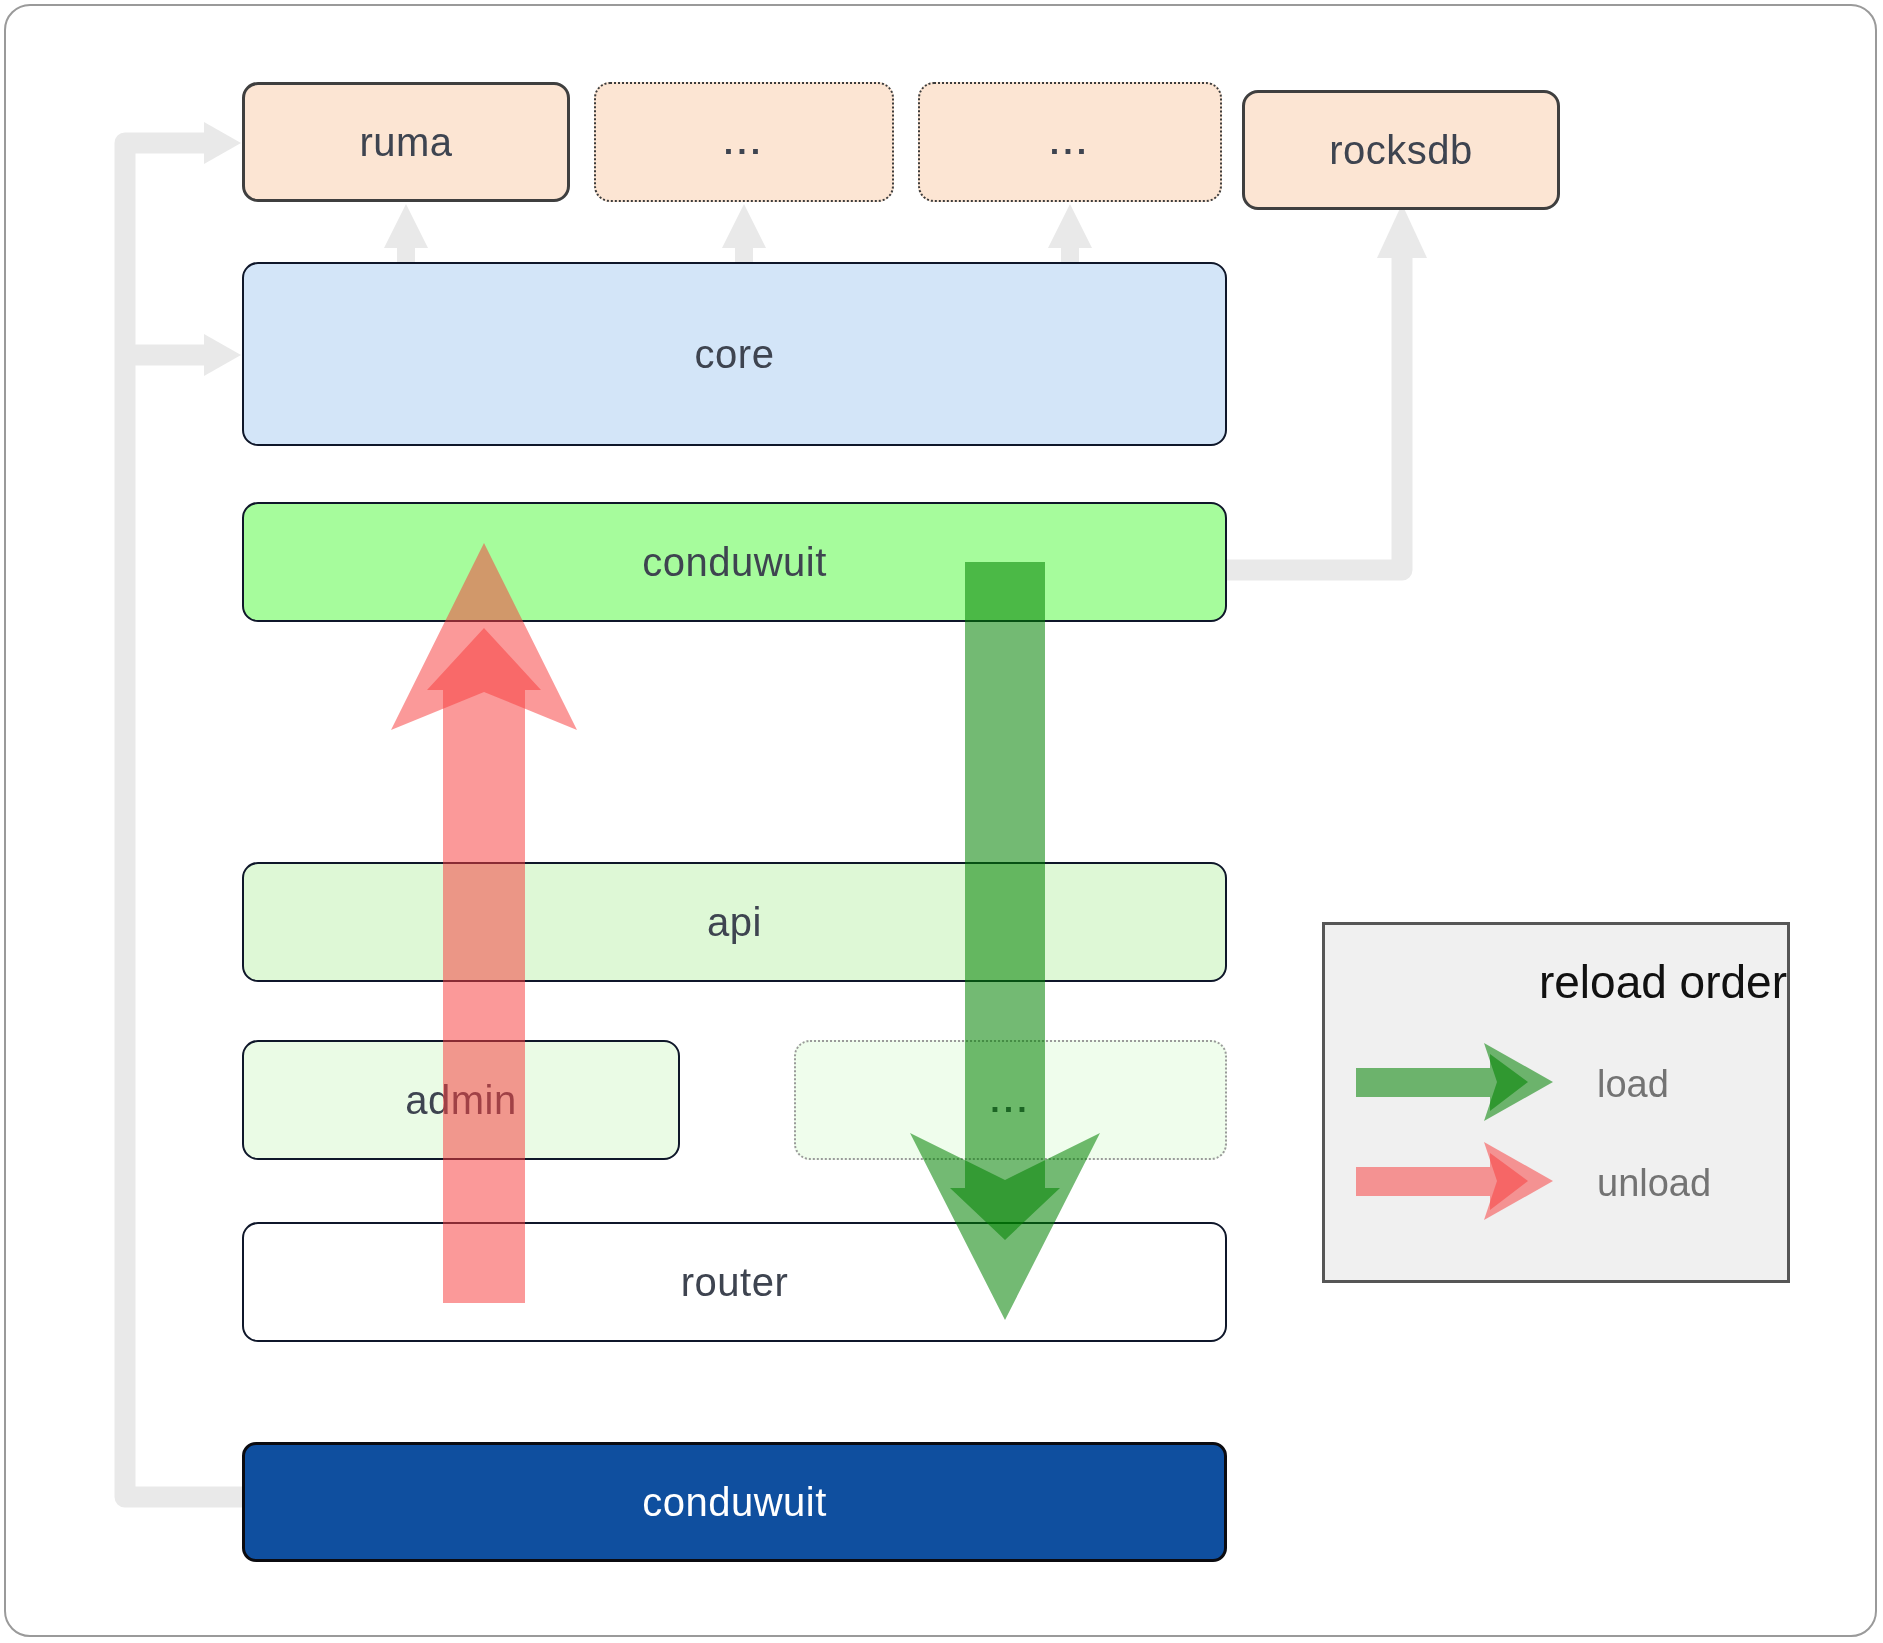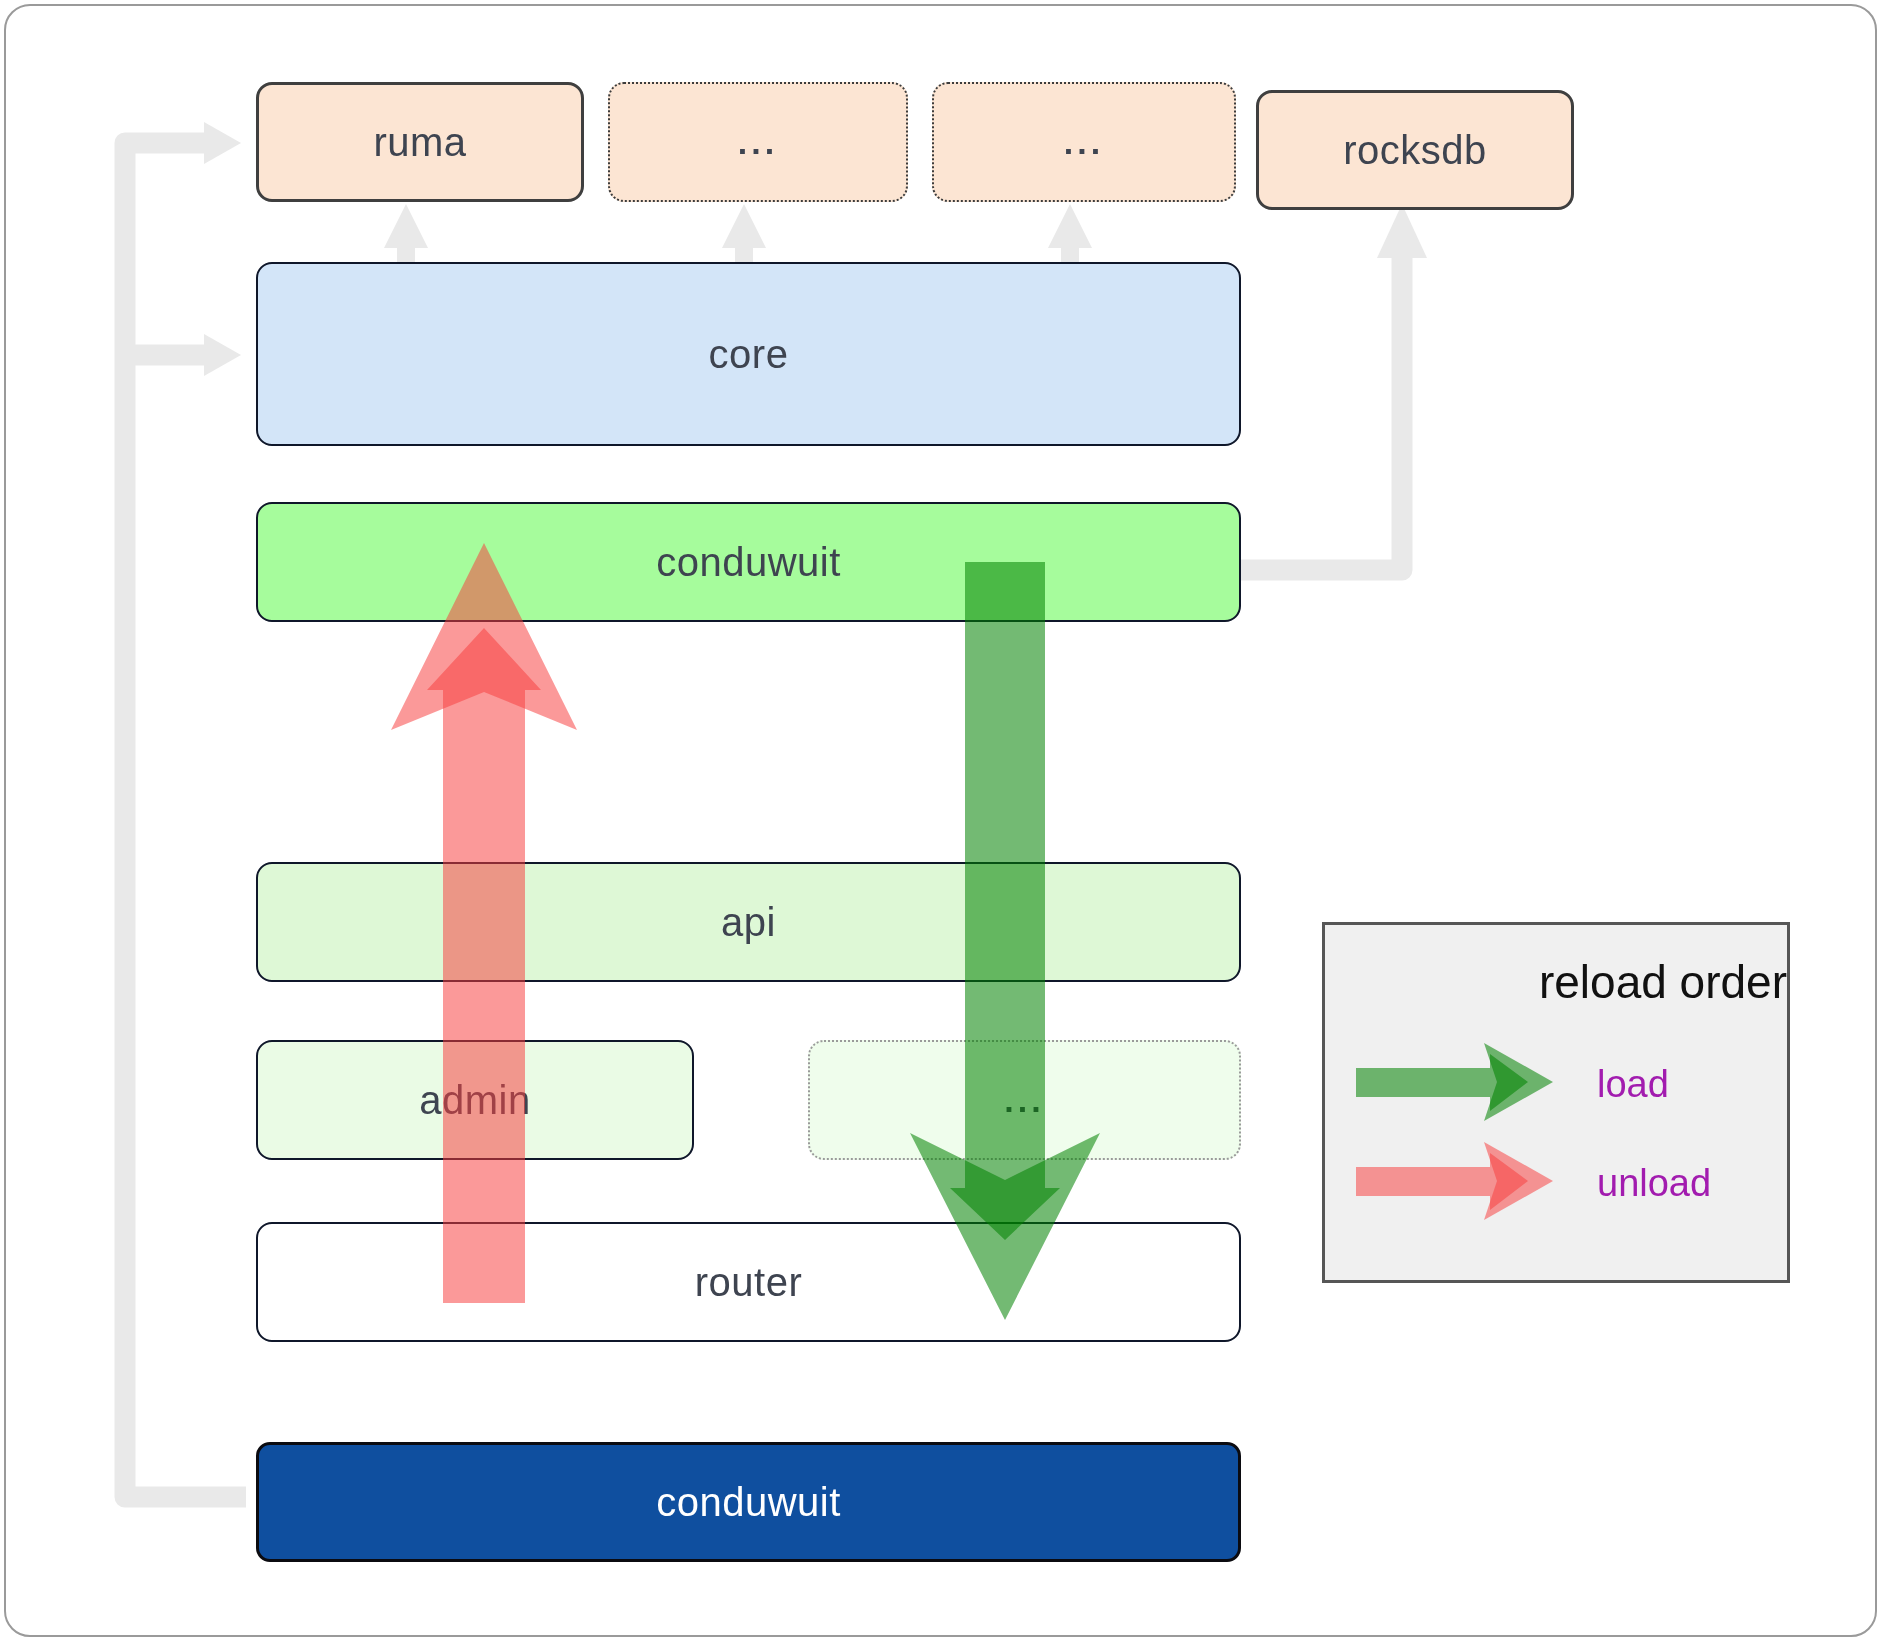--- a/index.html
+++ b/index.html
@@ -10,21 +10,21 @@
   #outer-frame{
     position:absolute;left:4px;top:4px;width:1873px;height:1633px;
     border:2.5px solid #9a9a9a;border-radius:26px;box-sizing:border-box;
     background:transparent;z-index:0;
   }
   svg.layer{position:absolute;left:0;top:0;z-index:1;pointer-events:none;}
   svg.layer.top{z-index:3;}
   .node{
     position:absolute;display:flex;align-items:center;justify-content:center;
     box-sizing:border-box;border-radius:16px;z-index:2;
-    font-size:40px;color:#3e4450;letter-spacing:0.5px;margin-left:14px;
+    font-size:40px;color:#3e4450;letter-spacing:0.5px;
   }
   .node.solid-dark{border:3px solid #3f3f3f;}
   .node.dotted-dark{border:2px dotted #3c3c3c;}
   .node.dotted-gray{border:2px dotted #9a9a9a;}
   .node.solid-gray{border:2px solid #0f172a;}
   .peach{background:#fce5d3;}
   .blue{background:#d3e5f8;}
   .green-bright{background:#a6fc9c;}
   .green-mid{background:#d5f6cb;}
   .green-light{background:#def8d6;}
@@ -35,21 +35,21 @@
   .dots{font-weight:bold;font-size:34px;letter-spacing:4px;}
   #legend{
     position:absolute;left:1322px;top:922px;width:468px;height:361px;
     background:#f0f0f0;border:3px solid #565656;box-sizing:border-box;z-index:2;
   }
   #legend .legend-title{
     position:absolute;top:30px;left:0;width:100%;text-align:right;
     font-size:46px;color:#111111;
   }
   #legend .legend-label{
-    position:absolute;left:272px;font-size:38px;color:#a21caf;
+    position:absolute;left:272px;font-size:38px;color:#737373;
   }
   #legend .legend-label.load{top:138px;}
   #legend .legend-label.unload{top:237px;}
 </style>
 </head>
 <body>
 
 <div id="stage">
 
   <div id="outer-frame"></div>

